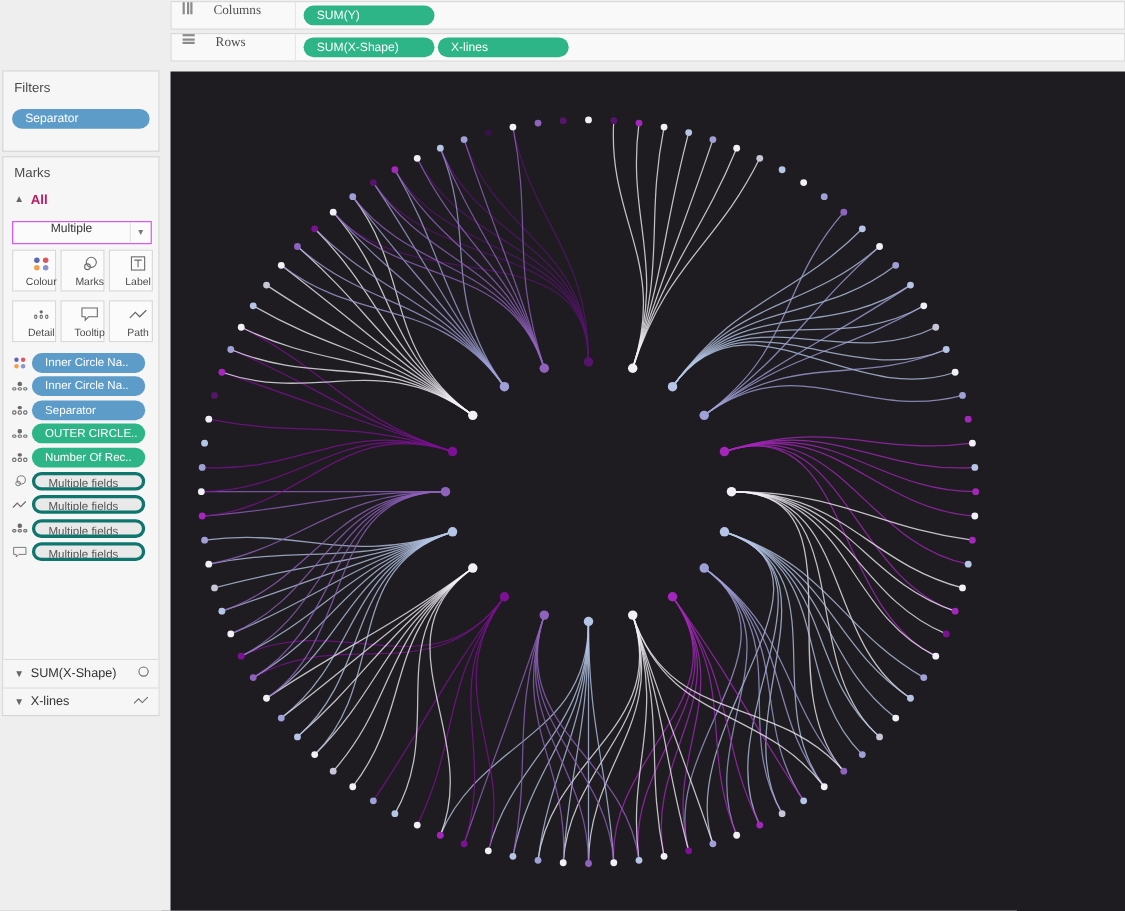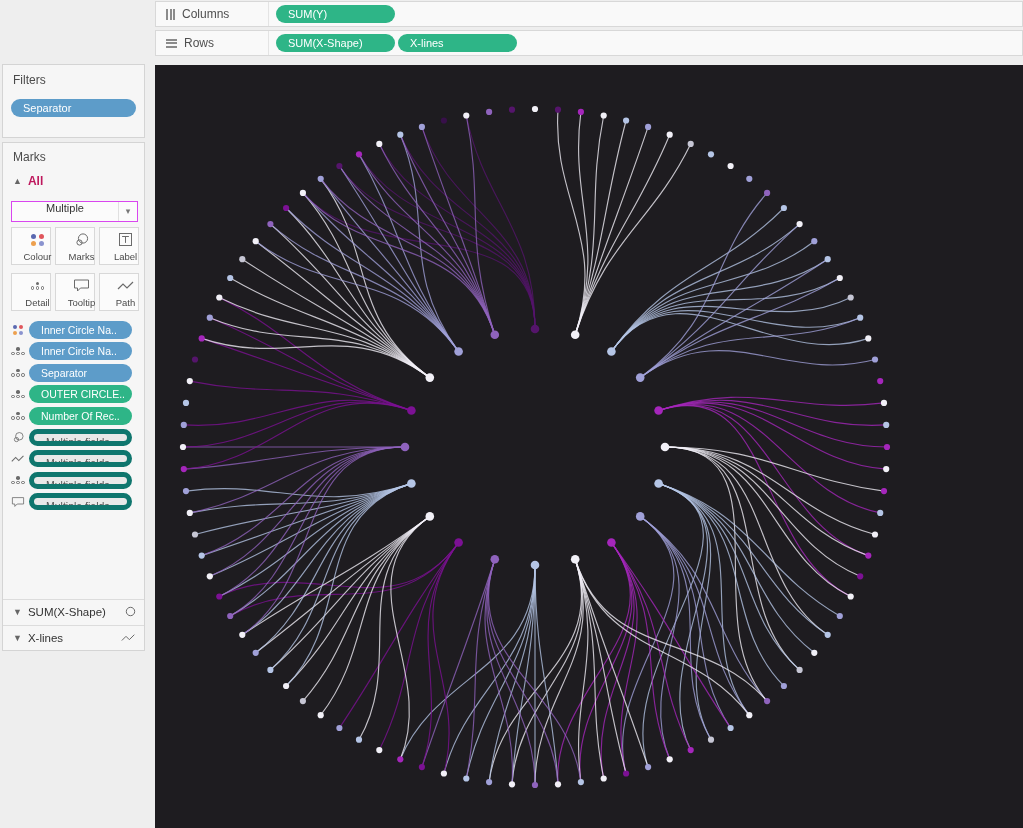--- a/index.html
+++ b/index.html
@@ -16,21 +16,21 @@
   #pages-panel{top:2px;height:58px;}
   #filters-panel{top:64px;height:74px;}
   #marks-panel{top:142px;height:509px;}
   .pill{
     display:block;height:18px;line-height:18px;border-radius:9px;
     font-size:11px;color:#fff;padding:0 0 0 12px;box-sizing:border-box;
     white-space:nowrap;overflow:hidden;
   }
   .pill.blue{background:#5d9cc9;}
   .pill.green{background:#2eb587;}
-  .pill.gray{background:#e9e9e9;color:#555;border:5px solid #0f766e;height:17px;line-height:16px;}
+  .pill.gray{background:#e9e9e9;color:#555;border:3px solid #0f766e;height:17px;line-height:16px;}
   #filters-panel .pill{margin:12px 8px 0 8px;}
   
   .all-row{display:flex;align-items:center;gap:6px;padding:10px 0 0 10px;}
   .all-chev{font-size:9px;color:#666;}
   .all-label{font-size:12px;font-weight:bold;color:#be185d;}
   .type-dropdown{
     position:absolute;left:8px;top:58px;width:127px;height:21px;border:1px solid #d946ef;
     background:#fbfbfb;box-sizing:border-box;display:flex;align-items:flex-start;
   }
   .type-dropdown .dd-label{flex:1;text-align:center;font-size:11px;color:#333;}
@@ -48,21 +48,21 @@
   .field-row .pill{width:103px;font-size:10.5px;}
   .collapsed{position:absolute;left:0;width:141px;border-top:1px solid #dcdcdc;height:25px;display:flex;align-items:center;box-sizing:border-box;padding:0 8px 0 10px;background:#f6f6f6;}
   #card-xshape{top:456px;}
   #card-xlines{top:482px;}
   .collapsed .chev{font-size:9px;color:#666;margin-right:6px;}
   .collapsed .c-label{flex:1;font-size:11.5px;color:#333;}
   
   .shelf{position:absolute;left:155px;width:868px;height:26px;background:#f9f9f9;border:1px solid #d8d8d8;box-sizing:border-box;display:flex;align-items:center;}
   #columns-shelf{top:1px;}
   #rows-shelf{top:30px;}
-  .shelf-head{width:113px;display:flex;align-items:center;gap:7px;padding-left:10px;border-right:1px solid #e4e4e4;height:100%;box-sizing:border-box;}
+  .shelf-head{width:113px;display:flex;gap:19px;padding-left:10px;border-right:1px solid #e4e4e4;height:100%;box-sizing:border-box;font-family:Liberation Serif, serif;}
   .shelf-label{font-size:12px;color:#4f4f4f;}
   .shelf-pills{display:flex;gap:3px;padding-left:7px;}
   .shelf-pills .pill{width:119px;height:18px;line-height:18px;}
   
   .cols-ic{display:flex;gap:1.5px;align-items:flex-end;height:11px;}
   .cols-ic i{width:2px;background:#8b8b8b;display:block;}
   .rows-ic{display:flex;flex-direction:column;gap:1.5px;}
   .rows-ic i{height:2px;background:#8b8b8b;display:block;}
   
   #viz{position:absolute;left:155px;top:65px;width:868px;height:763px;}

